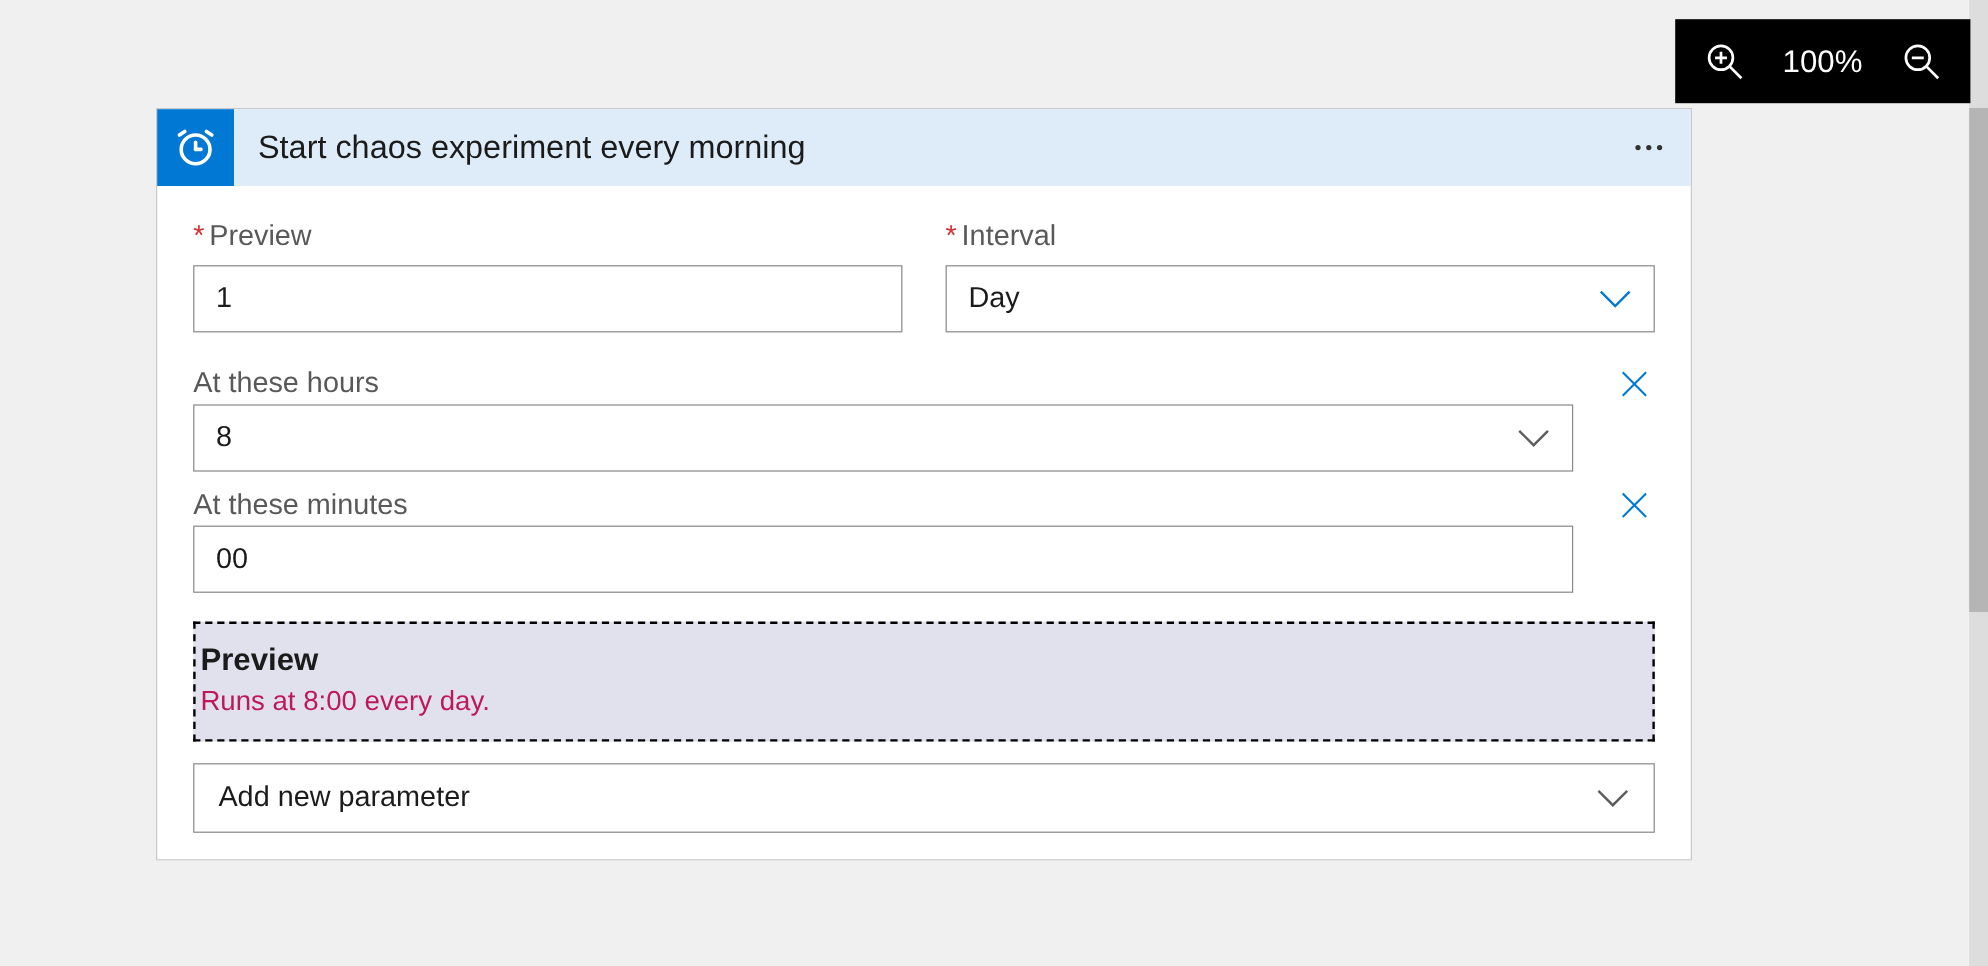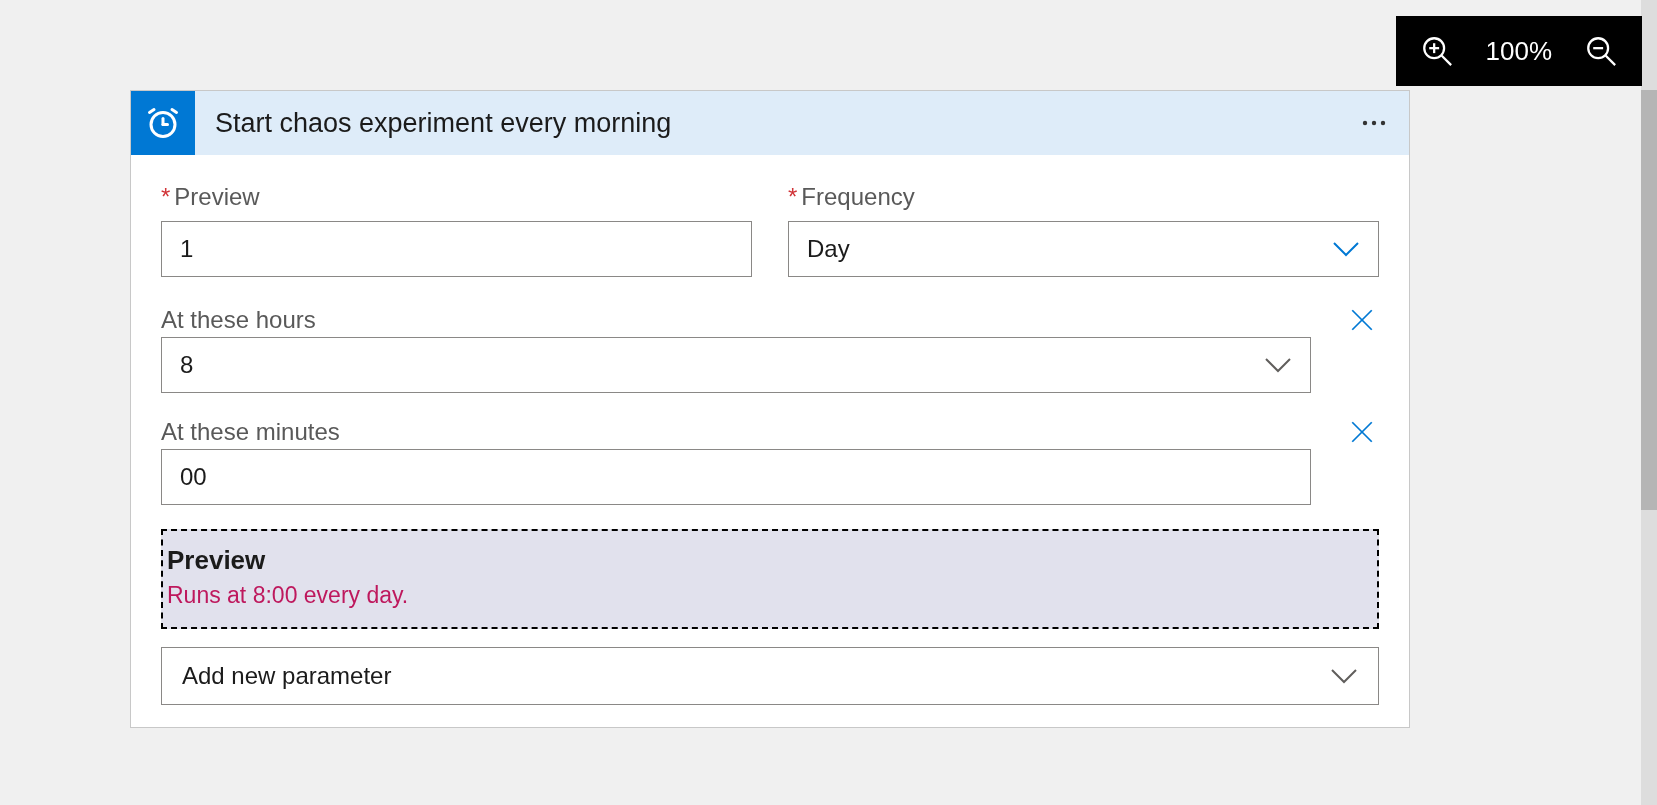--- a/index.html
+++ b/index.html
@@ -147,21 +147,21 @@
   }
   .label-with-close .close-x {
     margin-left: auto;
     color: #0078d4;
     cursor: pointer;
     padding: 4px;
   }
   .narrow-input {
     width: calc(100% - 68px);
   }
-  .field-row + .field-row { margin-top: 22px; }
+  .field-row + .field-row { margin-top: 11px; }
 
   .preview-box {
     margin-top: 24px;
     border: 2px dashed #000;
     background: #e1e1ed;
     padding: 14px 16px 18px 4px;
   }
   .preview-title {
     font-size: 26px;
     font-weight: 700;
@@ -238,21 +238,21 @@
   </div>
 
   <div class="card-body">
 
     <div class="row2">
       <div class="field">
         <label class="field-label"><span class="req">*</span><span>Preview</span></label>
         <input class="text-input" type="text" value="1" style="">
       </div>
       <div class="field">
-        <label class="field-label"><span class="req">*</span><span>Frequency</span></label>
+        <label class="field-label"><span class="req">*</span><span>Interval</span></label>
         <div class="select-box">
           <span>Day</span>
           <span class="chev">
             <svg width="28" height="16" viewBox="0 0 28 16" fill="none" stroke="#0078d4" stroke-width="2">
                 <polyline points="2,2 14,14 26,2"></polyline>
               </svg>
           </span>
         </div>
       </div>
     </div>

